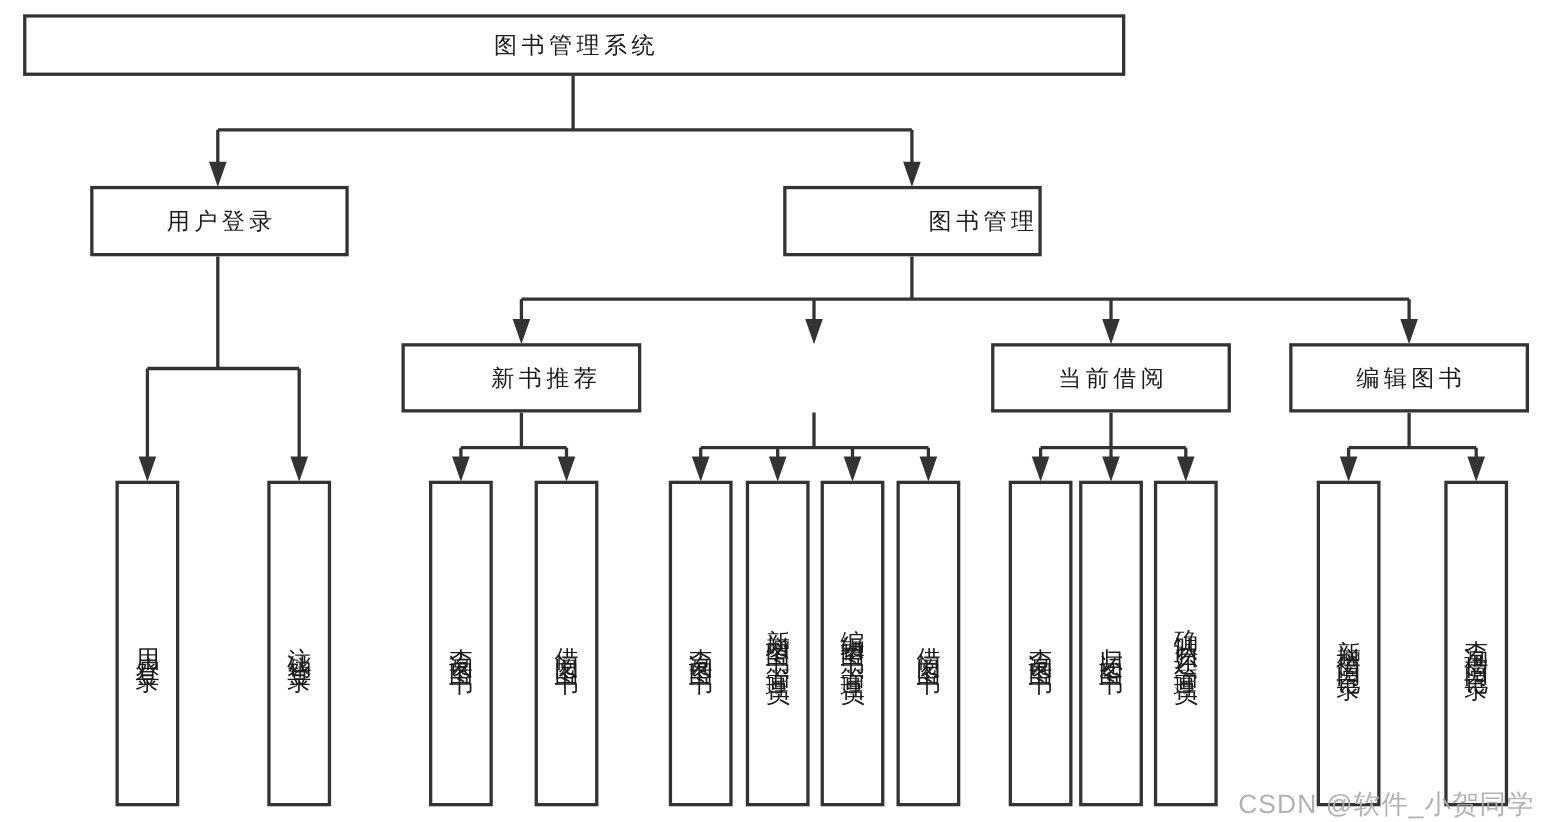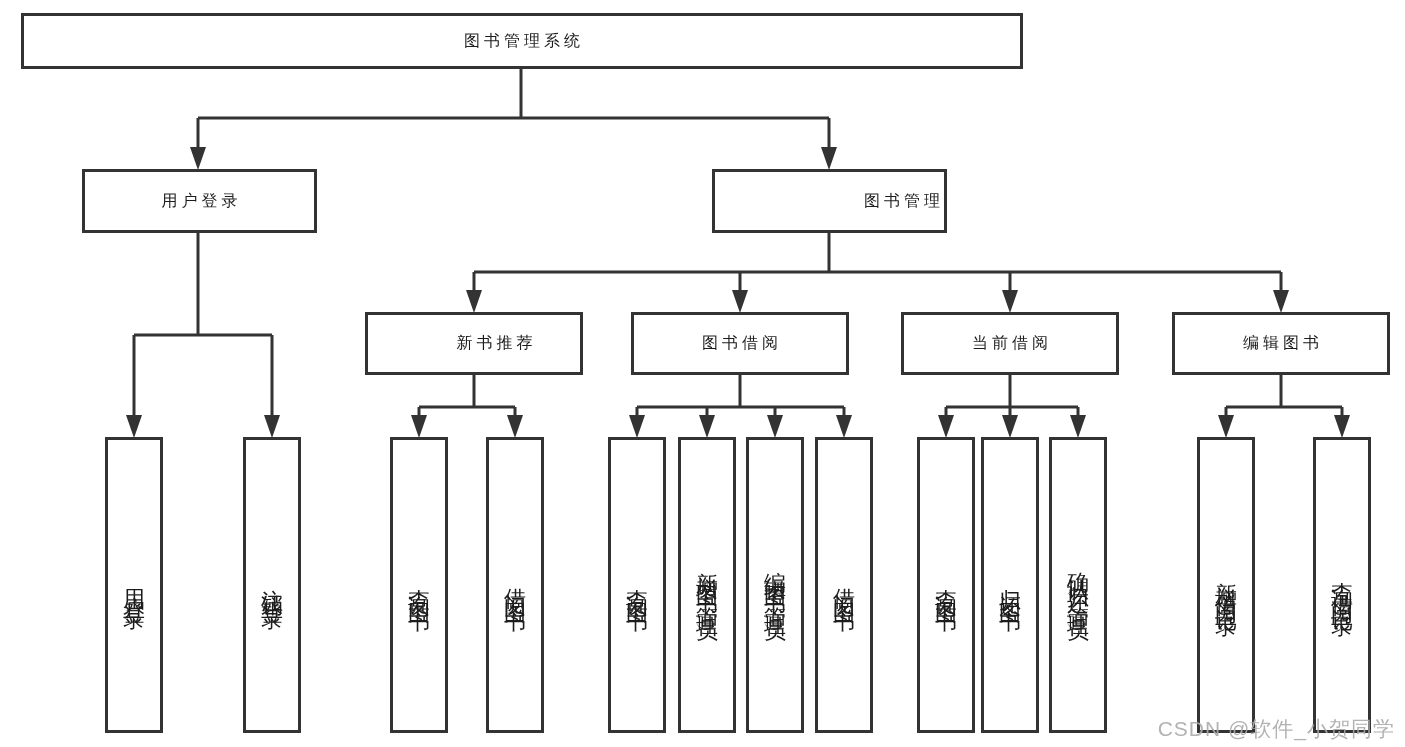--- a/index.html
+++ b/index.html
@@ -37,42 +37,42 @@
     box-sizing: border-box;
     border: 3px solid var(--line);
     background: #ffffff;
     display: flex;
     align-items: center;
     justify-content: center;
     color: var(--text);
     z-index: 2;
   }
   .h-label {
-    font-size: 16px;
+    font-size: 21px;
     letter-spacing: 4px;
     text-indent: 4px;
     white-space: nowrap;
   }
   .root-box  { left: 21px;  top: 13px;  width: 1002px; height: 56px; }
   .lvl1      { top: 169px; height: 64px; width: 235px; }
   .mid       { top: 312px; height: 63px; width: 218px; }
   .leaf      { top: 437px; height: 296px; width: 58px; }
   .v-label {
     writing-mode: vertical-rl;
     text-orientation: mixed;
     font-size: 22px;
     letter-spacing: 7px;
     line-height: 1.1;
     white-space: nowrap;
   }
   .watermark {
     position: absolute;
     top: 715px;
     right: 10px;
-    font-size: 21px;
+    font-size: 24px;
     letter-spacing: 1px;
     color: var(--wm);
     opacity: 0.92;
     z-index: 5;
     white-space: nowrap;
   }
 </style>
 </head>
 <body>
 
@@ -147,23 +147,20 @@
   <div class="box lvl1" style="left:82px;">
     <span class="h-label">用户登录</span>
   </div>
   <div class="box lvl1" style="left:712px;justify-content:flex-end;">
     <span class="h-label">图书管理</span>
   </div>
 
   <div class="box mid" style="left:365px;padding-left:41px;">
     <span class="h-label">新书推荐</span>
   </div>
-  <div class="box mid" style="left:631px;">
-    <span class="h-label">图书借阅</span>
-  </div>
   <div class="box mid" style="left:901px;align-items:center;">
     <span class="h-label">当前借阅</span>
   </div>
   <div class="box mid" style="left:1172px;">
     <span class="h-label">编辑图书</span>
   </div>
 
   <div class="box leaf" style="left:105px;">
     <span class="v-label">用户登录</span>
   </div>

